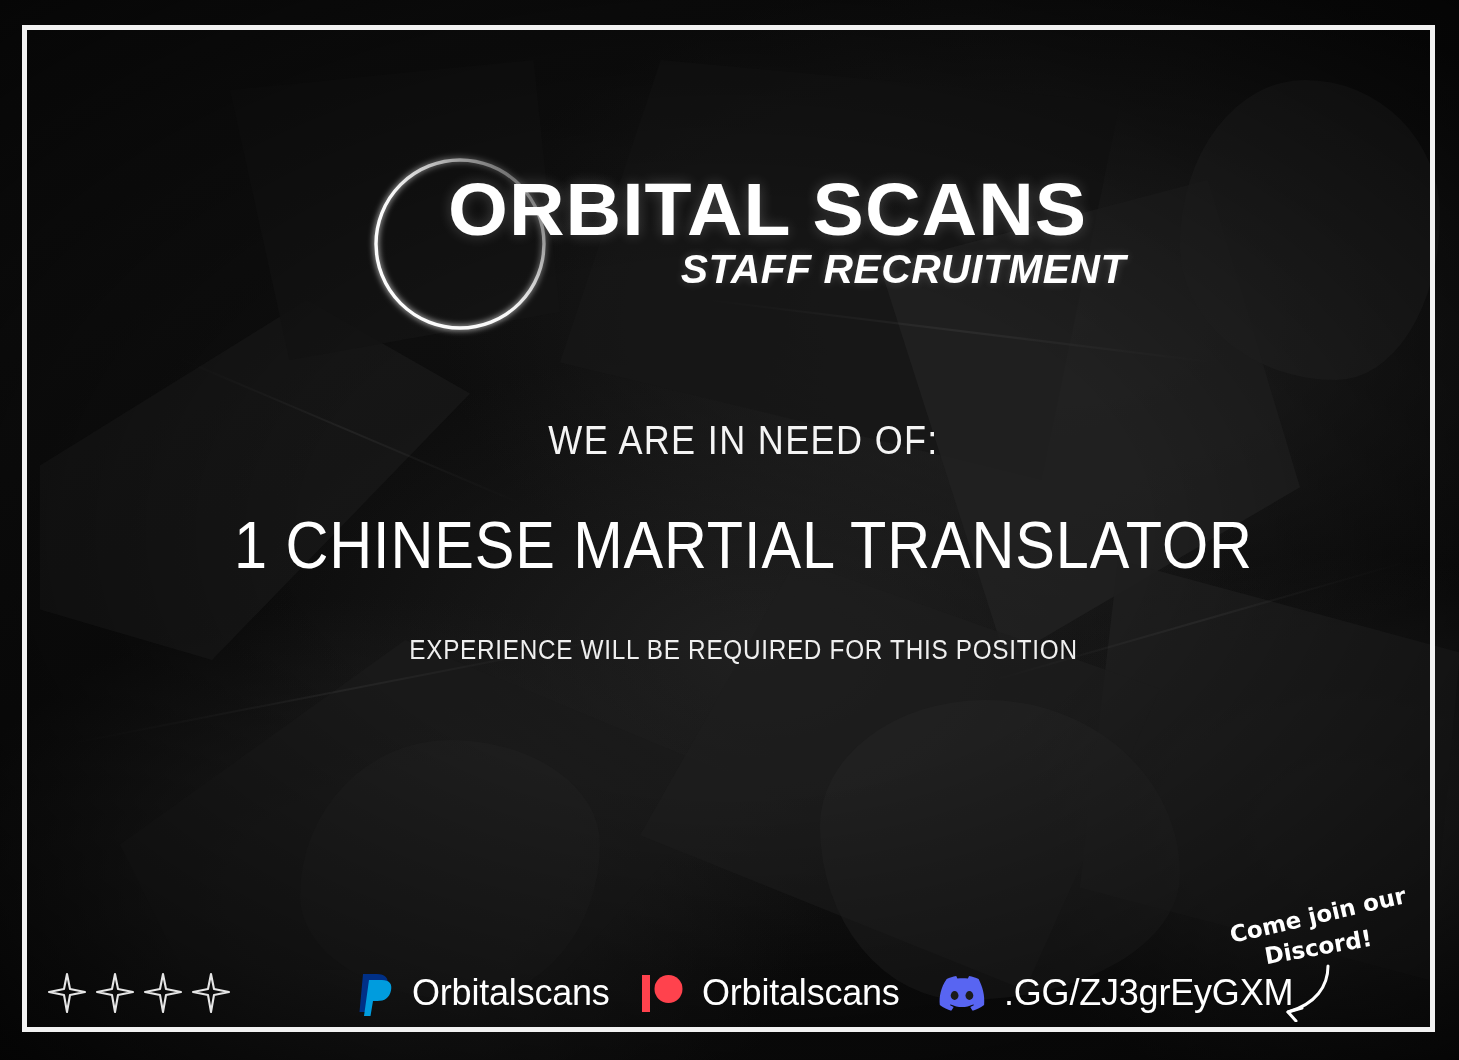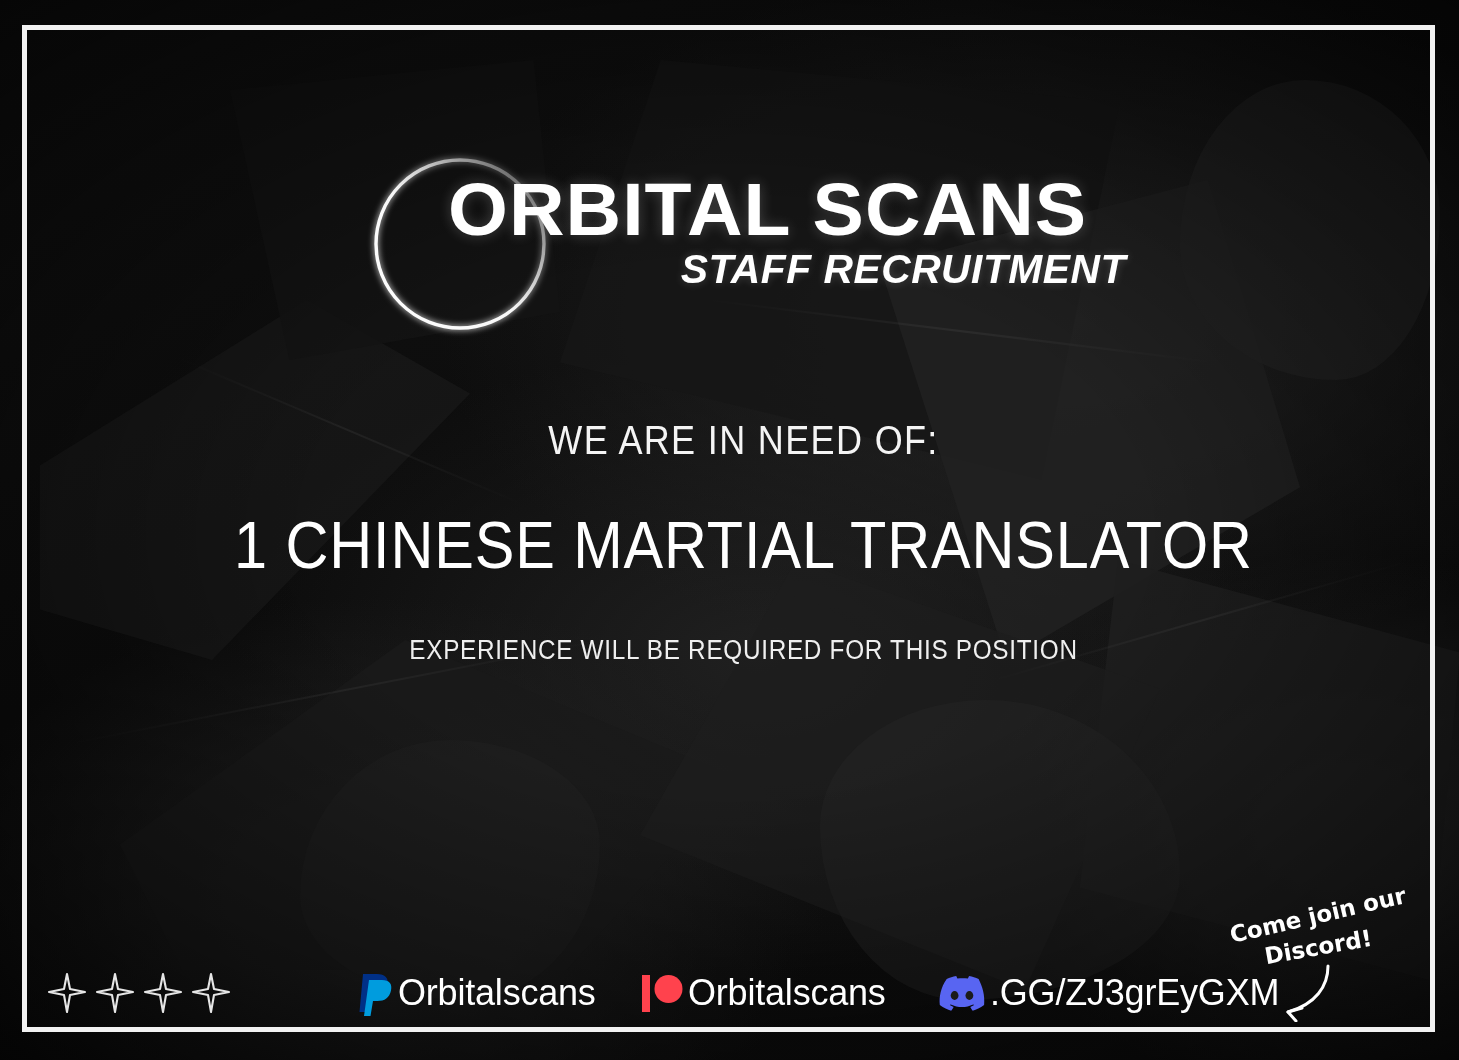--- a/index.html
+++ b/index.html
@@ -178,21 +178,21 @@
   .sparkles {
     display: flex;
     align-items: center;
     gap: 6px;
     margin-left: 6px;
   }
   .sparkles svg { display: block; }
   .social {
     display: flex;
     align-items: center;
-    gap: 4px;
+    gap: 18px;
   }
   .social-label {
     font-family: "Liberation Sans", sans-serif;
     font-weight: 400;
     font-size: 36px;
     color: #ffffff;
     letter-spacing: -.2px;
     white-space: nowrap;
   }
   .s-paypal  { position: absolute; left: 318px; }

